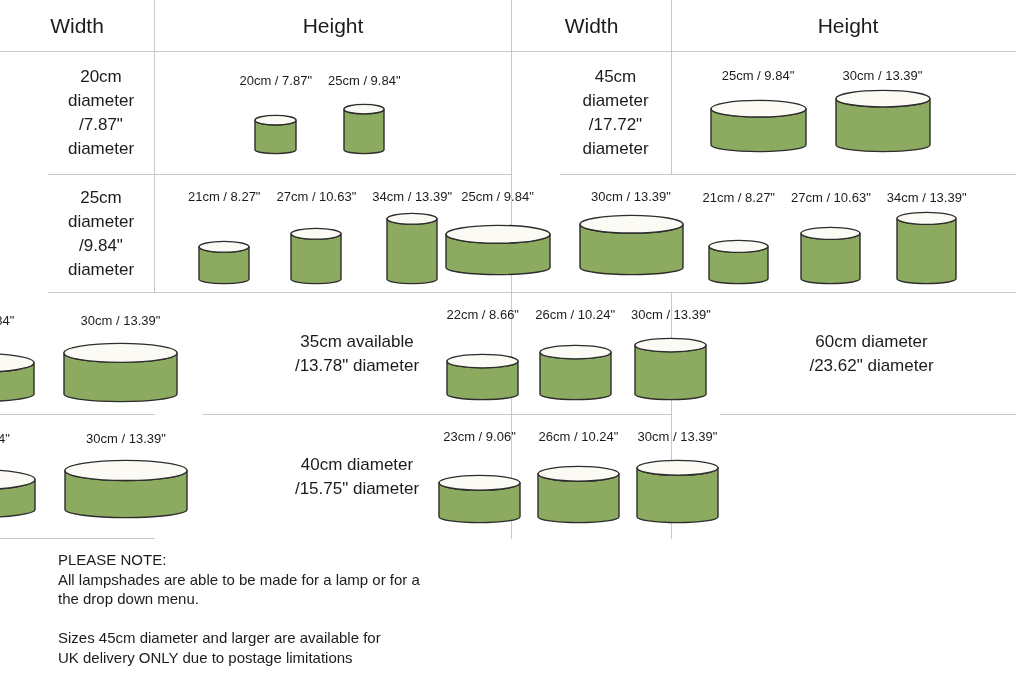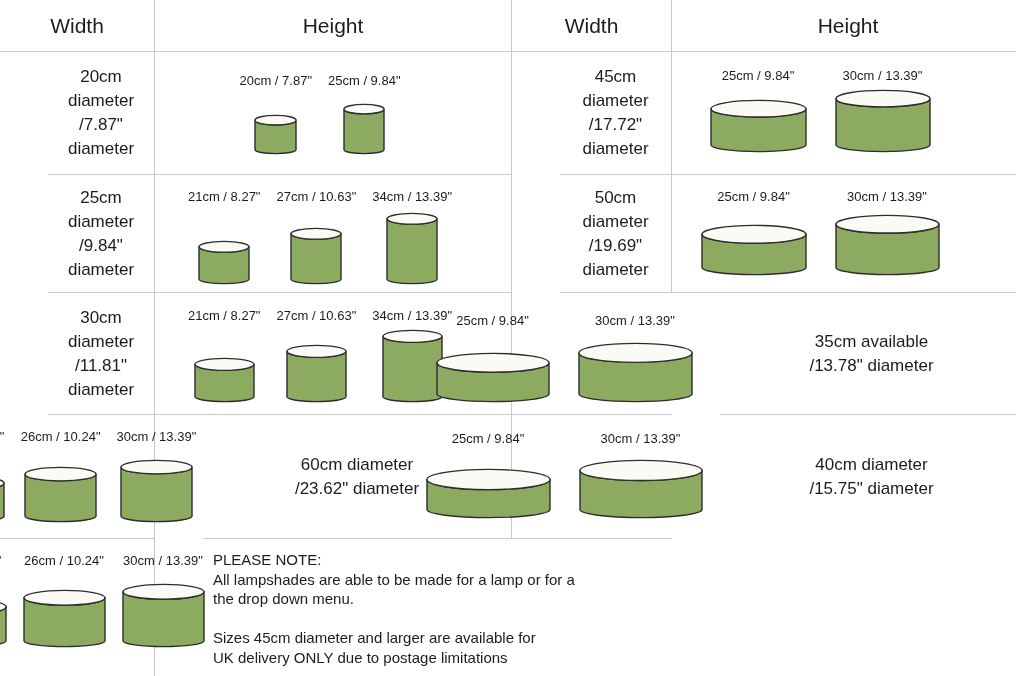--- a/index.html
+++ b/index.html
@@ -124,46 +124,34 @@
         </svg>
       </div>
       <div class="shade-figure" style="height: 96px;">
         <div class="shade-label">34cm / 13.39"</div>
         <svg width="52" height="73" viewBox="0 0 52 73">
           <path d="M 1 6.779999999999999 A 25 5.38 0 0 0 51 6.779999999999999 L 51 67.29599999999999 A 25 4.304 0 0 1 1 67.29599999999999 Z" fill="#8caa60" stroke="#2d2d2d" stroke-width="1.4" stroke-linejoin="round"></path>
           <ellipse cx="26" cy="6.779999999999999" rx="25" ry="5.38" fill="#fbfaf4" stroke="#2d2d2d" stroke-width="1.4"></ellipse>
         </svg>
       </div>
     </div>
-    <div class="cell width-cell br bb">
-      <div>
-        <div>50cm diameter</div>
-        <div>/19.69" diameter</div>
-      </div>
-    </div>
     <div class="cell height-cell bb" style="padding-top: 14px; padding-bottom: 17px; padding-right: 56px; column-gap: 28px;">
       <div class="shade-figure" style="height: 87px;">
         <div class="shade-label">25cm / 9.84"</div>
         <svg width="106" height="52" viewBox="0 0 106 52">
           <path d="M 1 10.290000000000001 A 52 8.89 0 0 0 105 10.290000000000001 L 105 43.488 A 52 7.112000000000001 0 0 1 1 43.488 Z" fill="#8caa60" stroke="#2d2d2d" stroke-width="1.4" stroke-linejoin="round"></path>
           <ellipse cx="53" cy="10.290000000000001" rx="52" ry="8.89" fill="#fbfaf4" stroke="#2d2d2d" stroke-width="1.4"></ellipse>
         </svg>
       </div>
       <div class="shade-figure" style="height: 87px;">
         <div class="shade-label">30cm / 13.39"</div>
         <svg width="105" height="62" viewBox="0 0 105 62">
           <path d="M 1 10.225 A 51.5 8.825 0 0 0 104 10.225 L 104 53.54 A 51.5 7.06 0 0 1 1 53.54 Z" fill="#8caa60" stroke="#2d2d2d" stroke-width="1.4" stroke-linejoin="round"></path>
           <ellipse cx="52.5" cy="10.225" rx="51.5" ry="8.825" fill="#fbfaf4" stroke="#2d2d2d" stroke-width="1.4"></ellipse>
         </svg>
-      </div>
-    </div>
-    <div class="cell width-cell br bb">
-      <div>
-        <div>30cm diameter</div>
-        <div>/11.81" diameter</div>
       </div>
     </div>
     <div class="cell height-cell br bb" style="padding-top: 15px; padding-bottom: 12px; padding-right: 26px; column-gap: 16px;">
       <div class="shade-figure" style="height: 95px;">
         <div class="shade-label">21cm / 8.27"</div>
         <svg width="61" height="46" viewBox="0 0 61 46">
           <path d="M 1 7.365 A 29.5 5.965 0 0 0 60 7.365 L 60 39.828 A 29.5 4.772 0 0 1 1 39.828 Z" fill="#8caa60" stroke="#2d2d2d" stroke-width="1.4" stroke-linejoin="round"></path>
           <ellipse cx="30.5" cy="7.365" rx="29.5" ry="5.965" fill="#fbfaf4" stroke="#2d2d2d" stroke-width="1.4"></ellipse>
         </svg>
       </div>

